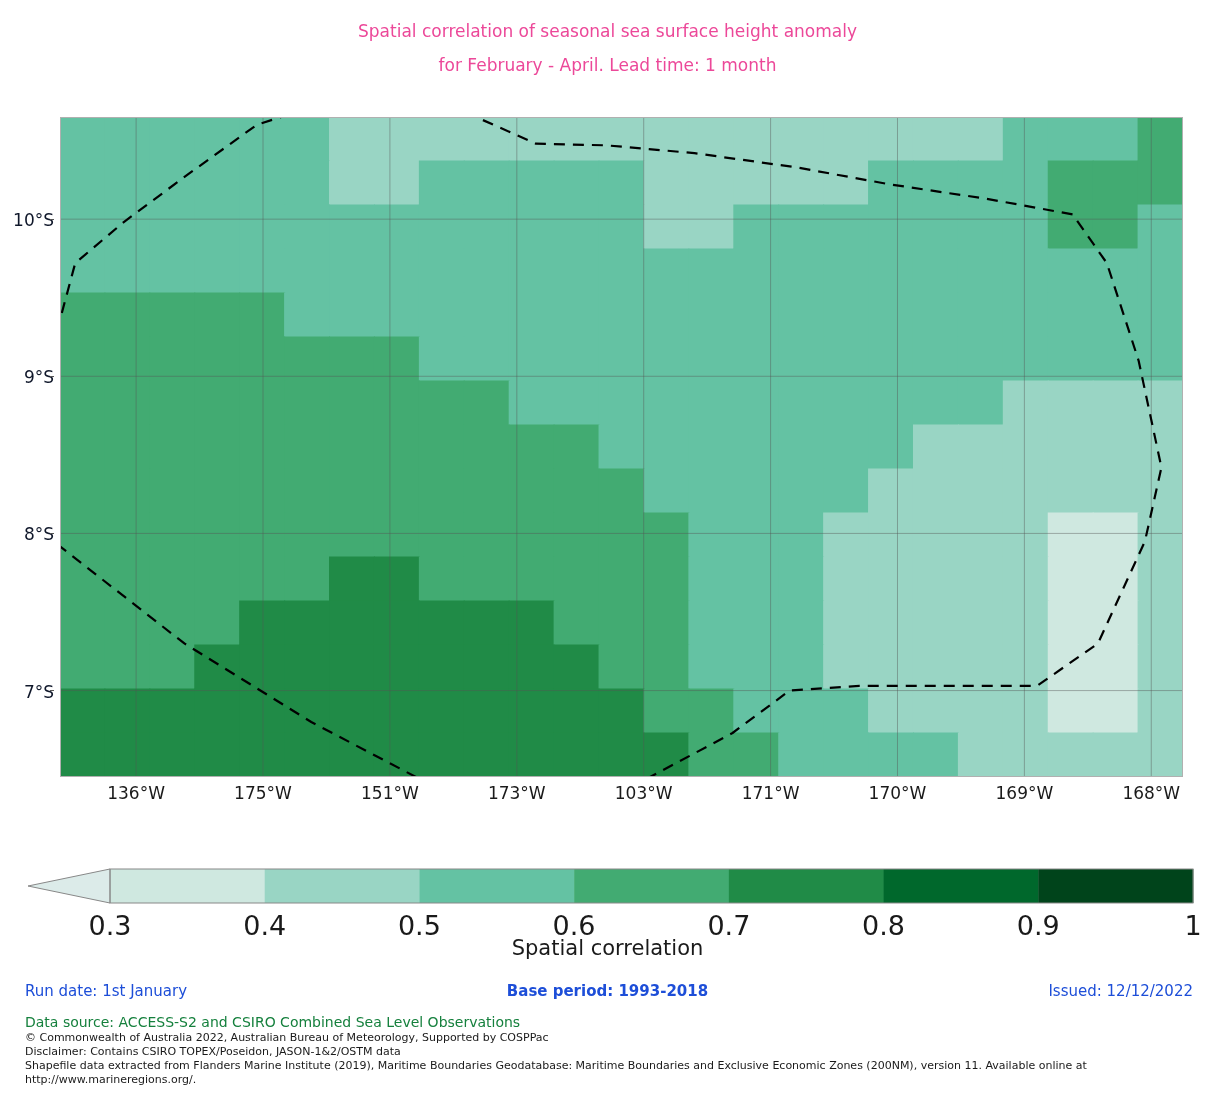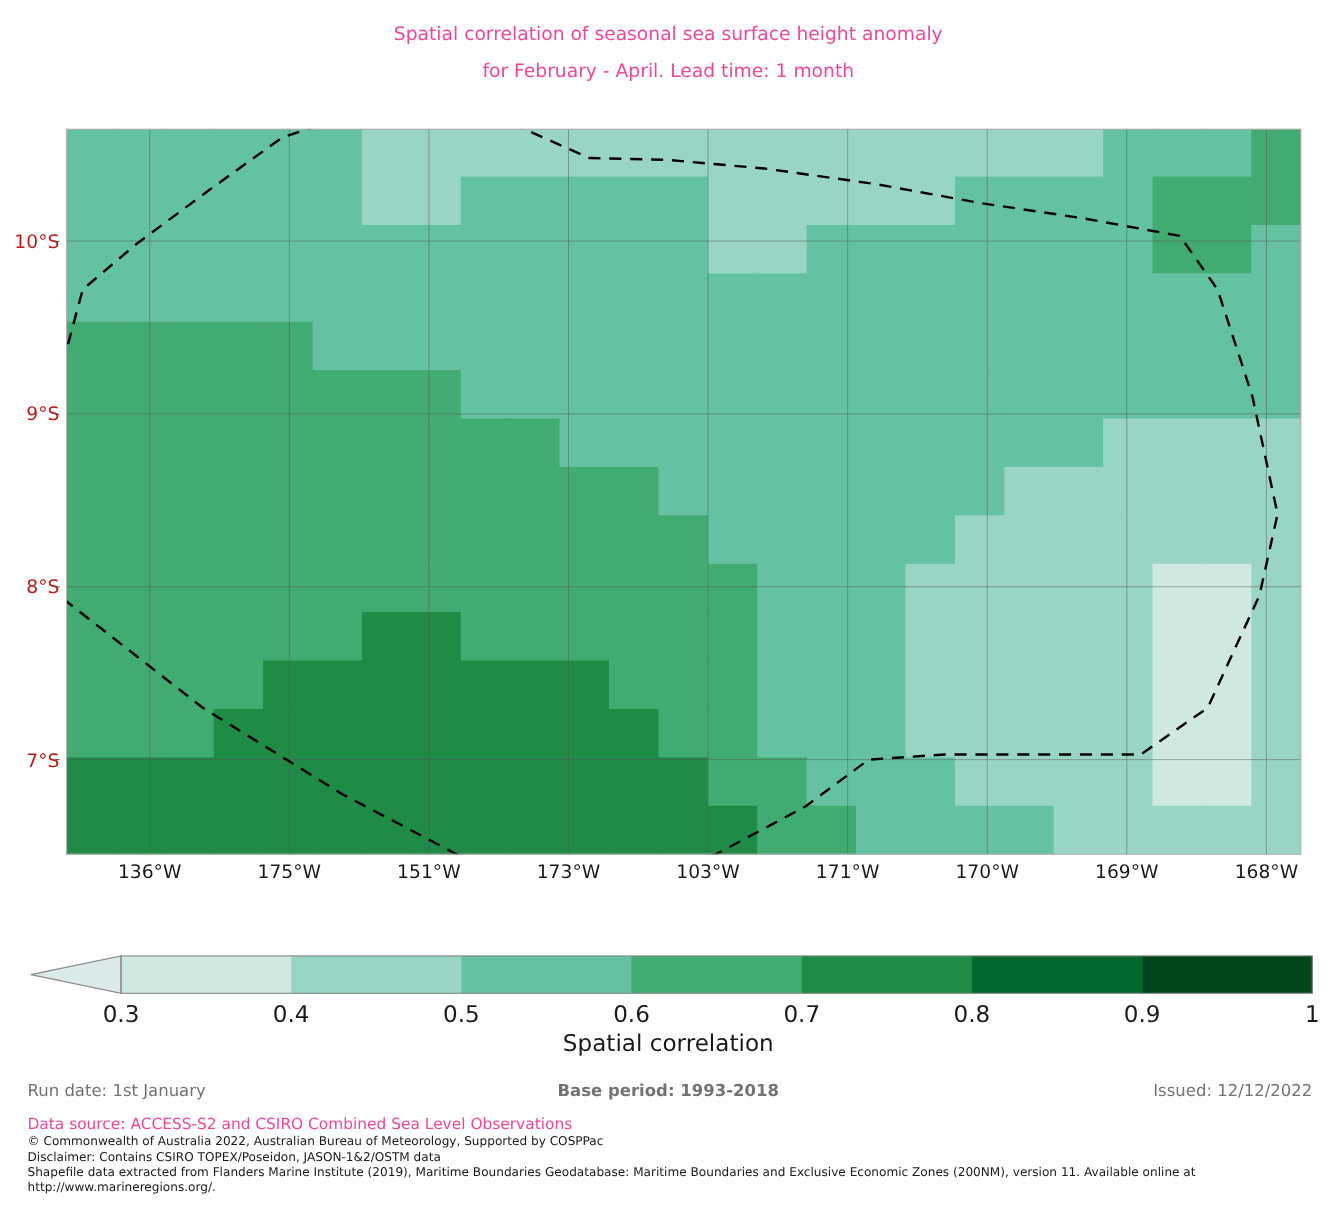--- a/index.html
+++ b/index.html
@@ -26,54 +26,54 @@
   #heat-svg{display:block;width:1123px;height:660px;}
 
   #map-frame{
     position:absolute;left:60px;top:117px;width:1123px;height:660px;
     border:1px solid #b0b0b0;box-sizing:border-box;pointer-events:none;
   }
 
   
   .ytick{
     position:absolute;right:0;width:54px;text-align:right;
-    font-size:17px;color:#b91c1c;transform:translateY(-9px);
+    font-size:17px;color:#0f172a;transform:translateY(-9px);
   }
   #ylabels{position:absolute;left:0;top:117px;width:54px;height:660px;}
   #xlabels{position:absolute;left:60px;top:783px;width:1123px;height:26px;}
   .xtick{
     position:absolute;top:0;width:100px;margin-left:-50px;
     text-align:center;font-size:17px;color:#1a1a1a;
   }
   .ytickmark,.xtickmark{position:absolute;background:#555555;}
 
   
   #cbar-wrap{position:absolute;left:0;top:860px;width:1215px;height:100px;}
   #cbar-svg{display:block;width:1215px;height:52px;}
   #cbar-ticklabels{position:absolute;left:0;top:50px;width:1215px;height:28px;}
   .cbtick{
     position:absolute;top:0;width:90px;margin-left:-45px;
-    text-align:center;font-size:21px;color:#1a1a1a;
+    text-align:center;font-size:27px;color:#1a1a1a;
   }
   #cbar-title{
     position:absolute;left:0;top:76px;width:1215px;text-align:center;
     font-size:21px;color:#1a1a1a;
   }
 
   
   #meta-row{
     position:absolute;left:0;top:982px;width:1215px;height:22px;
-    font-size:15px;color:#737373;
+    font-size:15px;color:#1d4ed8;
   }
   #meta-run{position:absolute;left:25px;top:0;}
   #meta-base{position:absolute;left:0;top:0;width:1215px;text-align:center;font-weight:bold;}
   #meta-issued{position:absolute;right:22px;top:0;}
 
   #credits{position:absolute;left:25px;top:1013px;width:1180px;}
-  #credit-source{font-size:14px;line-height:18px;color:#ec4899;}
+  #credit-source{font-size:14px;line-height:18px;color:#15803d;}
   .credit-fine{font-size:11px;line-height:14px;color:#1a1a1a;}
 </style>
 </head>
 <body>
 
 <div id="figure">
 
   <div id="title">Spatial correlation of seasonal sea surface height anomaly
 for February - April. Lead time: 1 month</div>
 

